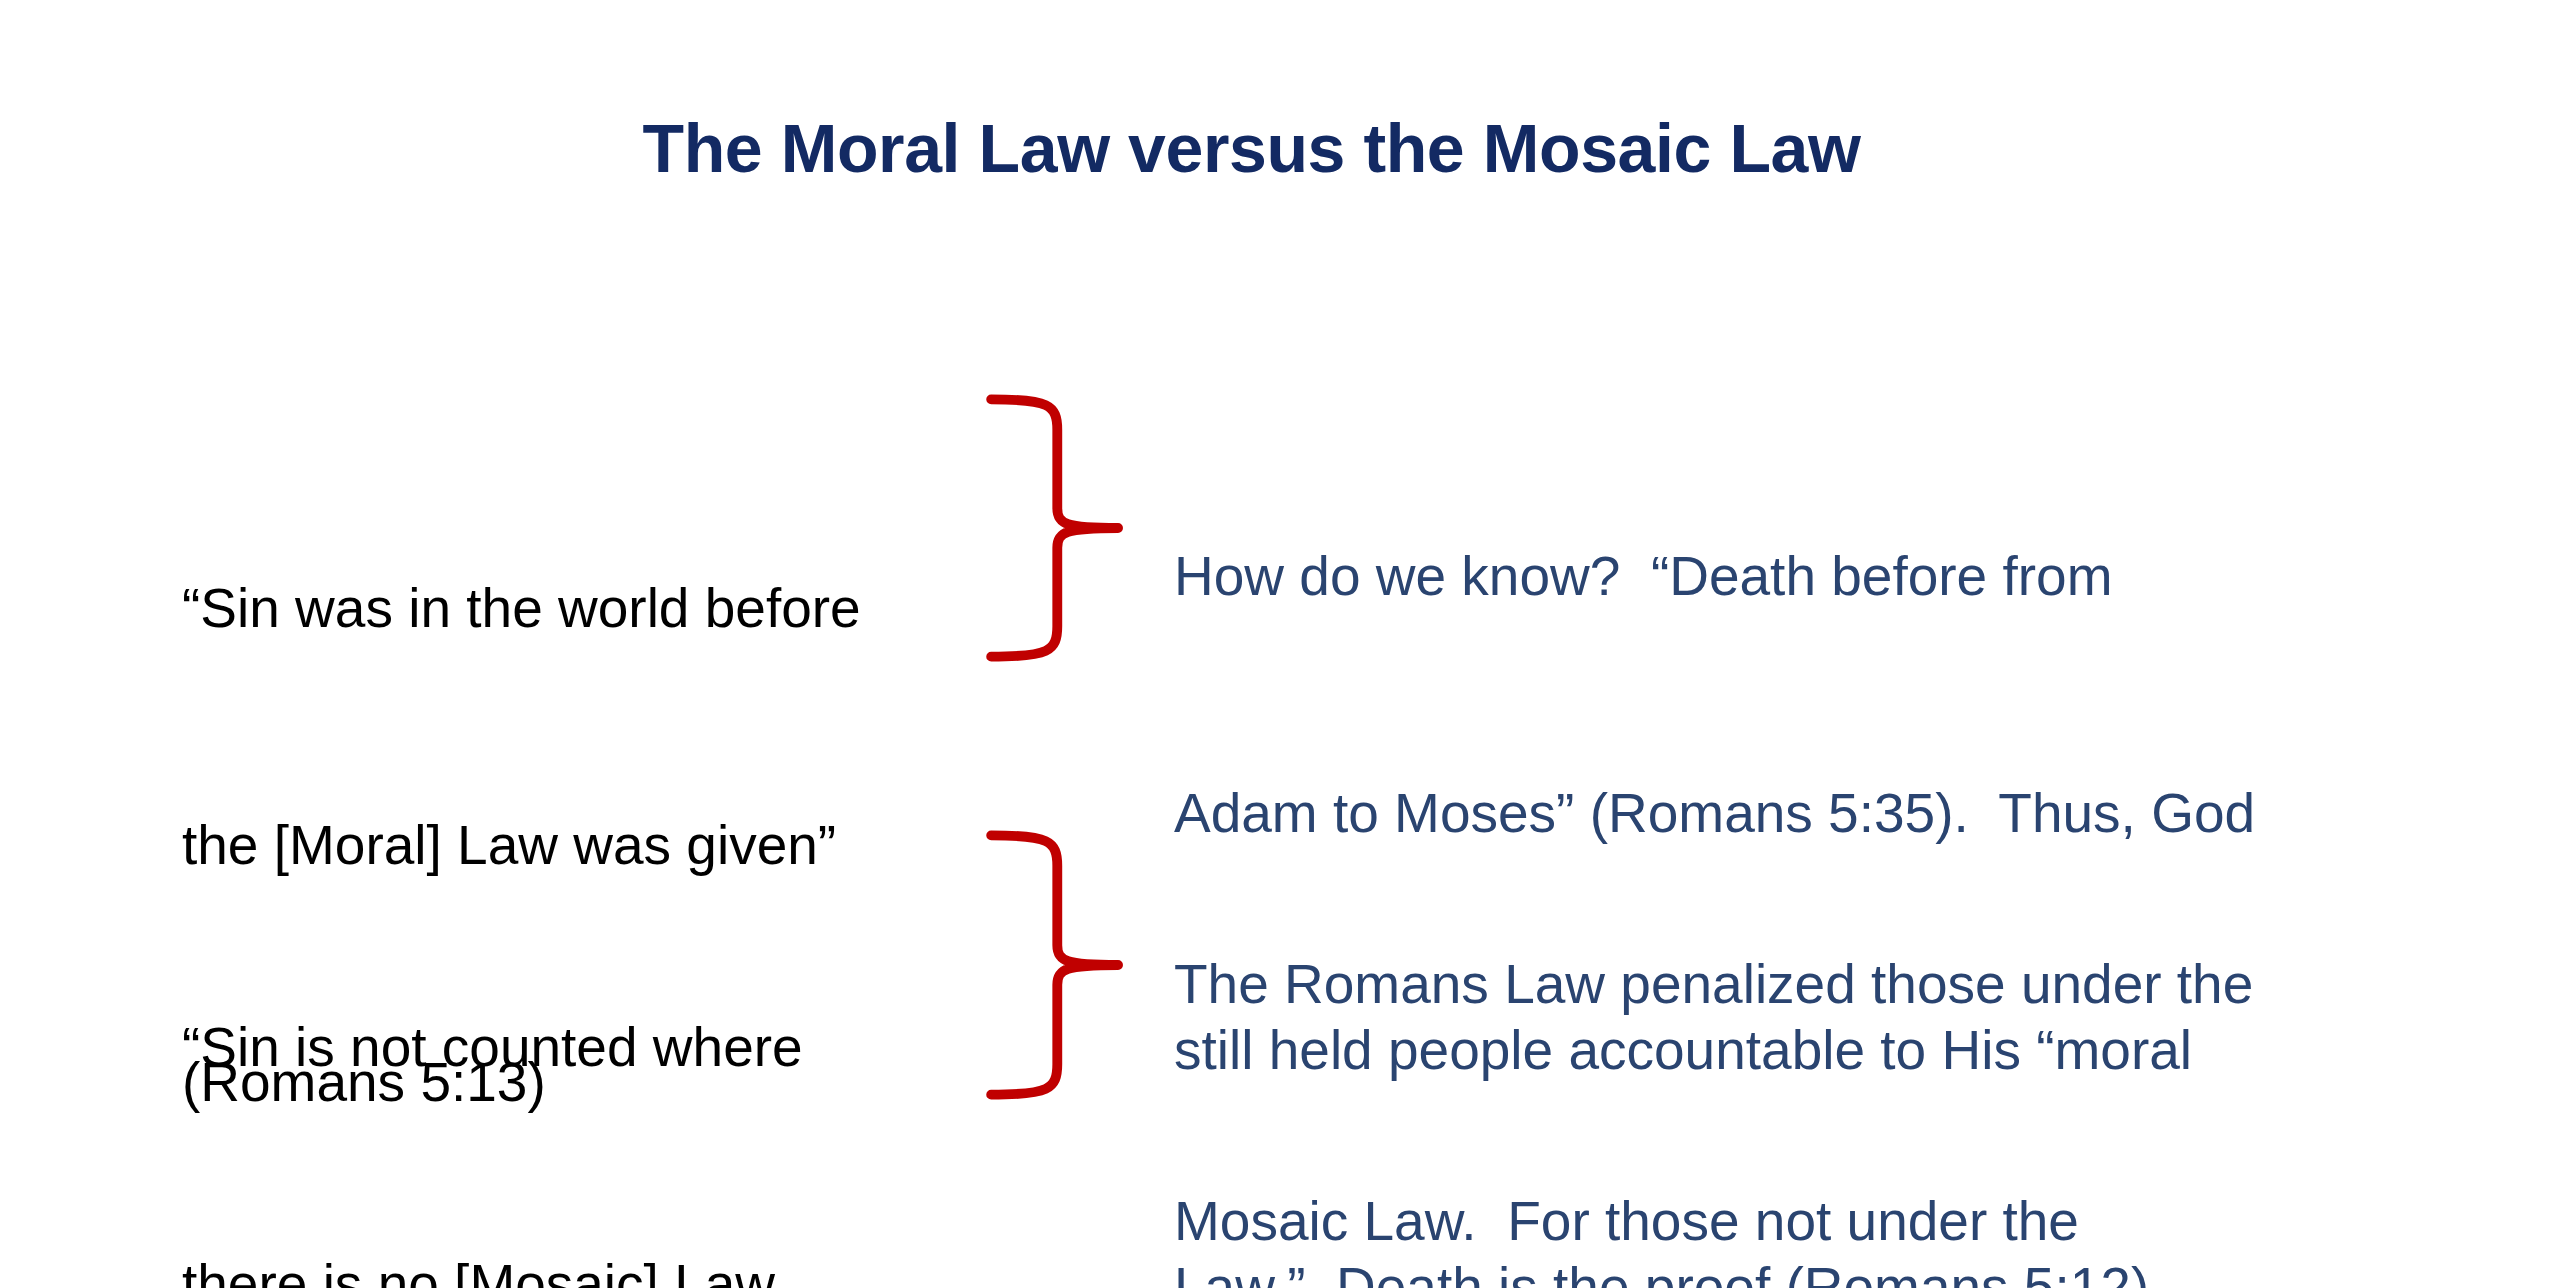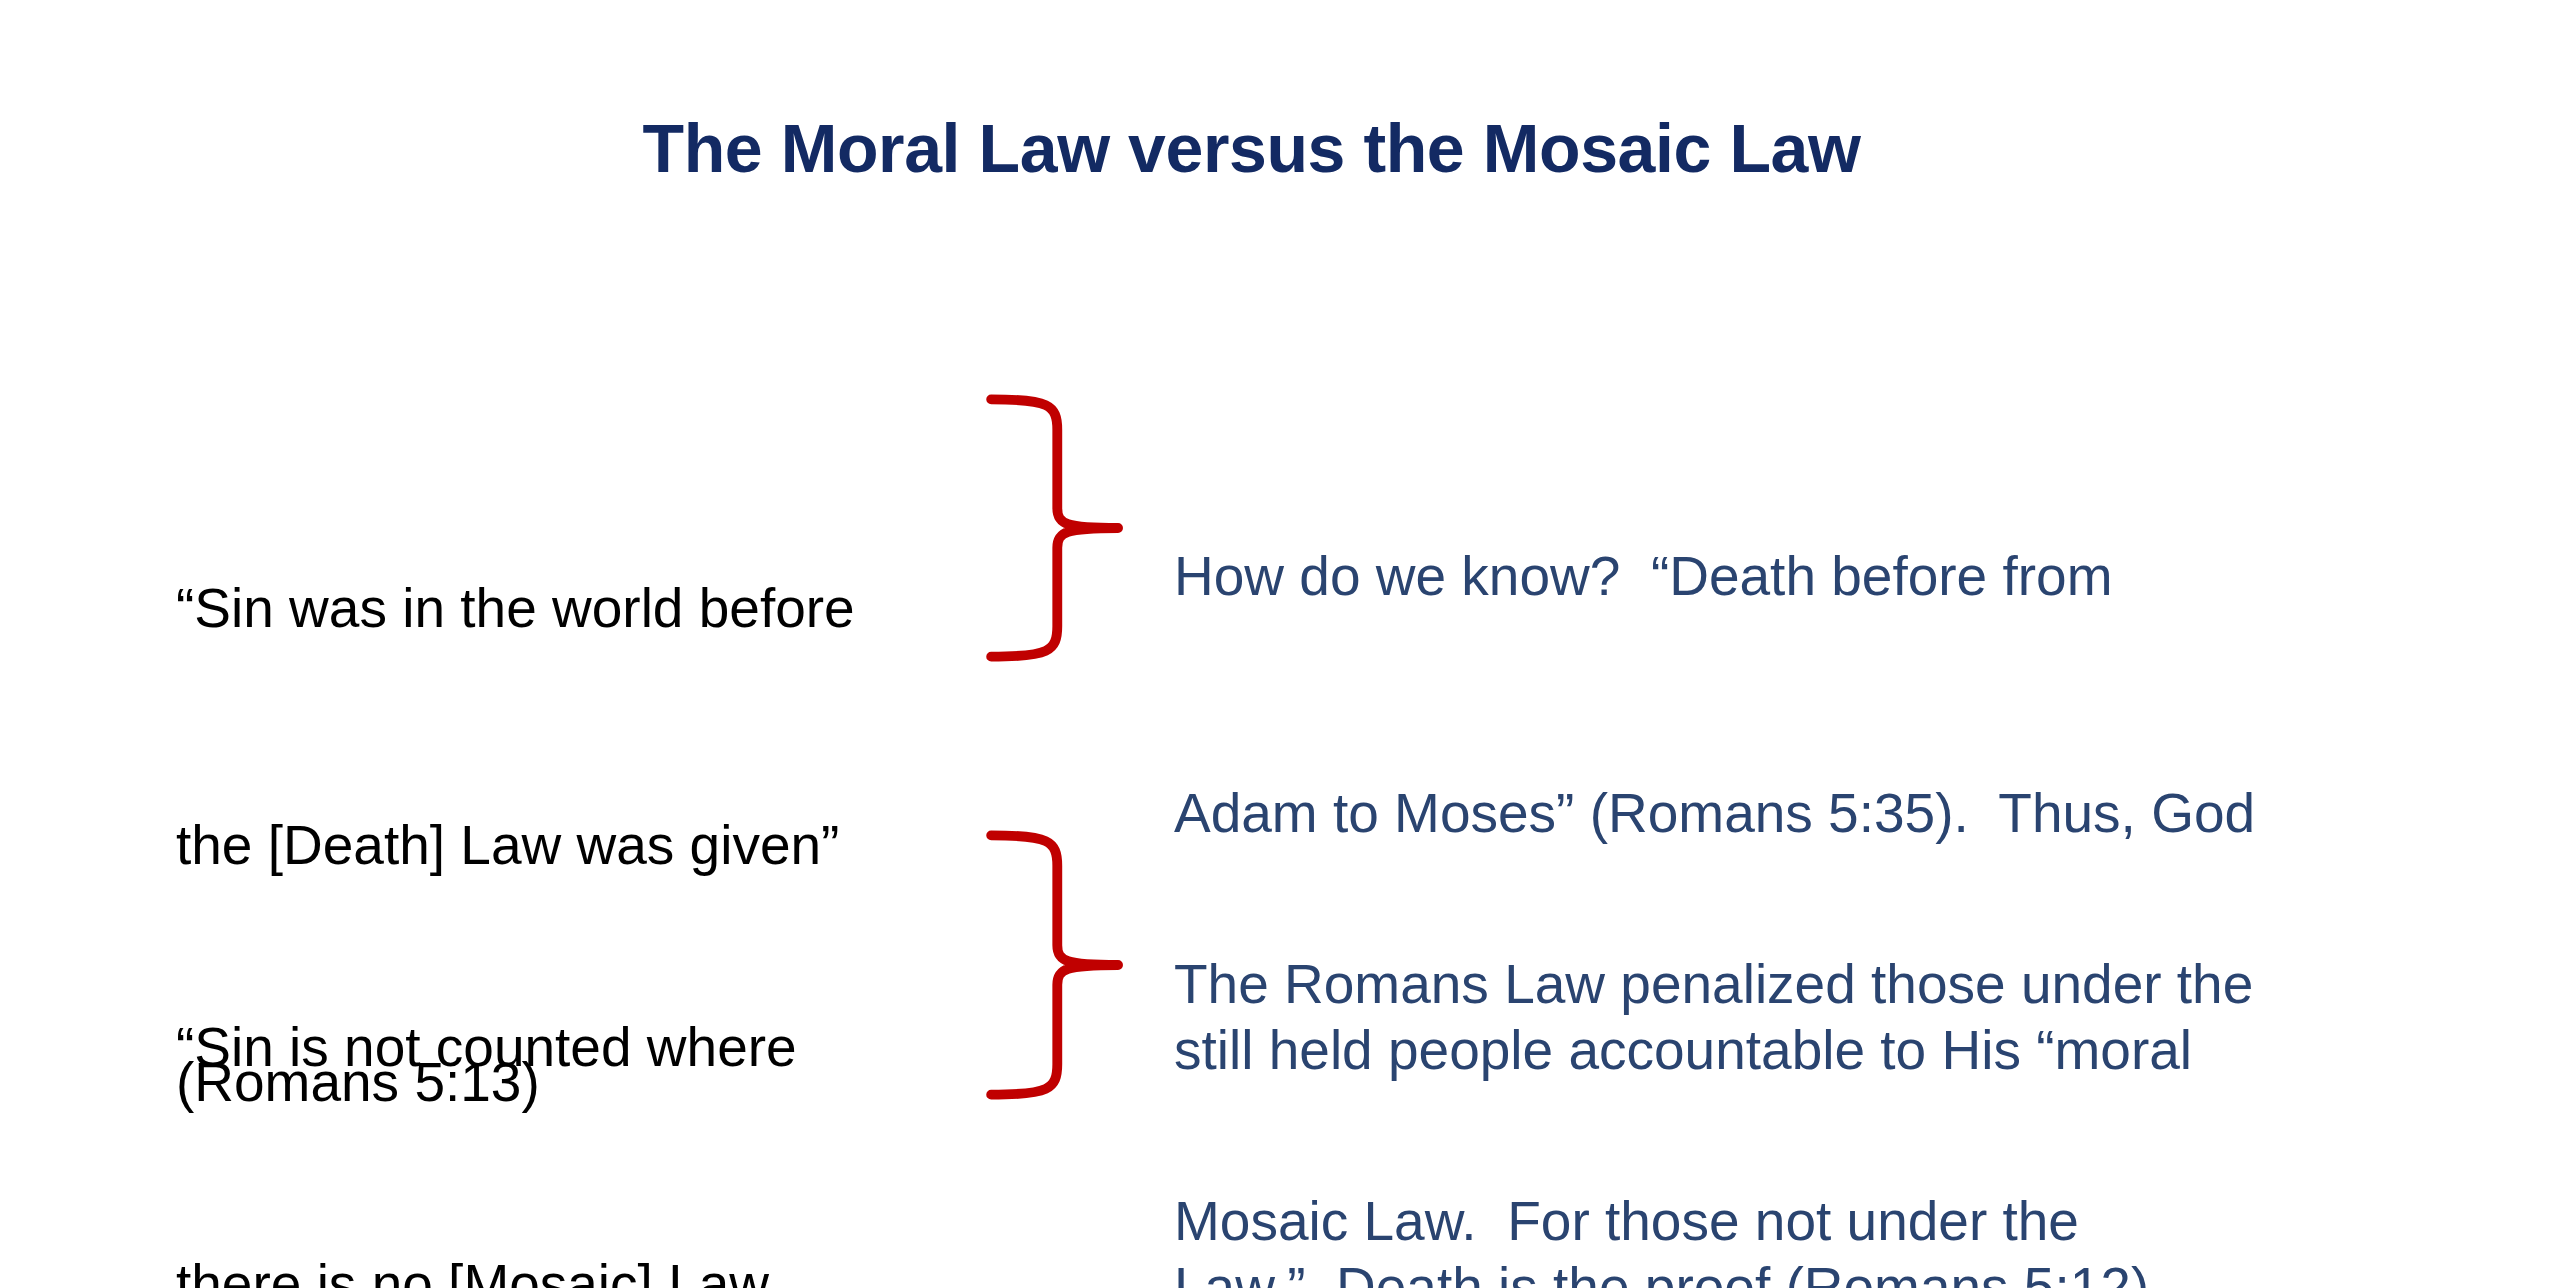--- a/index.html
+++ b/index.html
@@ -40,21 +40,21 @@
   
   .text-block {
     position: absolute;
     white-space: pre-wrap;
   }
 
   .left-col {
     color: #000000;
     font-size: 55px;
     line-height: 79px;
-    left: 176px;
+    left: 182px;
     width: 805px;
     font-weight: normal;
   }
 
   .right-col {
     color: #2A4470;
     font-size: 55px;
     line-height: 79px;
     left: 1174px;
     width: 1190px;
@@ -79,21 +79,21 @@
 </style>
 </head>
 <body>
 
 <div id="slide">
 
   <div id="slide-title">The Moral Law versus the Mosaic Law</div>
 
   <div class="text-block left-col" id="left-block-1">
     <span class="line">“Sin was in the world before</span>
-    <span class="line">the [Death] Law was given”</span>
+    <span class="line">the [Moral] Law was given”</span>
     <span class="line">(Romans 5:13)</span>
   </div>
 
   <div class="brace" id="brace-1">
     <svg viewBox="0 0 160 300" preserveAspectRatio="none">
       <path d="M 8 6
                C 72 6, 82 12, 82 40
                L 82 128
                C 82 146, 92 150, 150 150
                C 92 150, 82 154, 82 172

